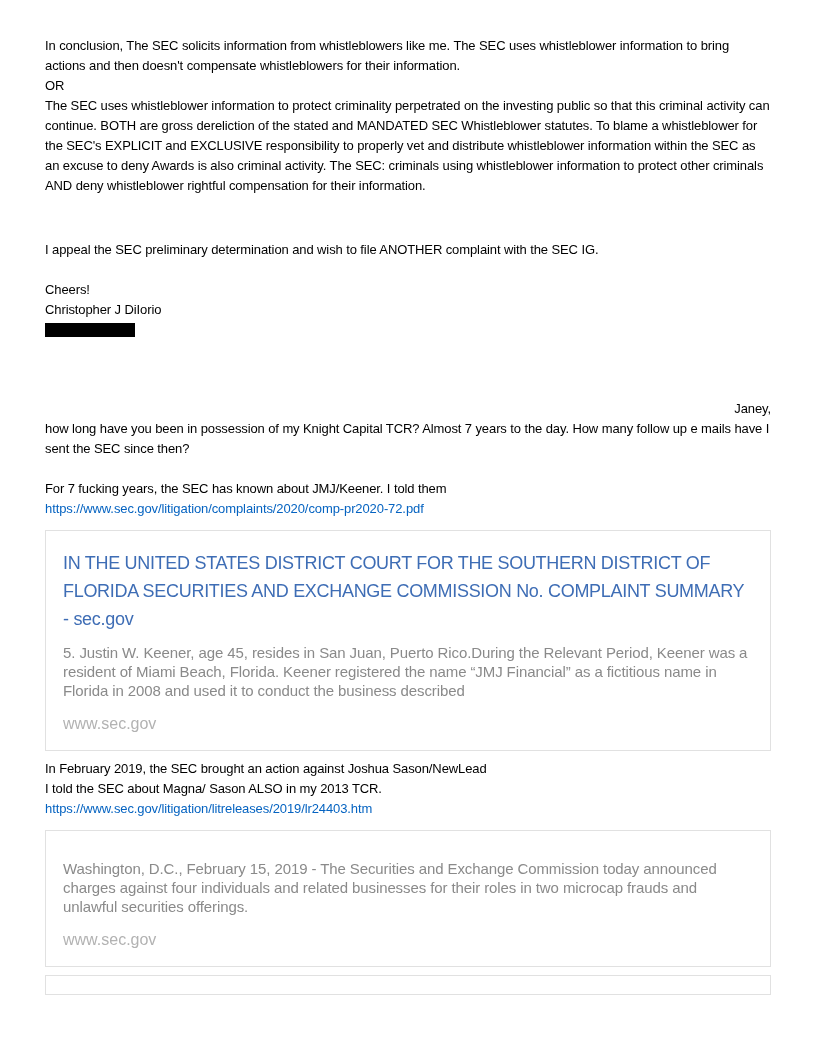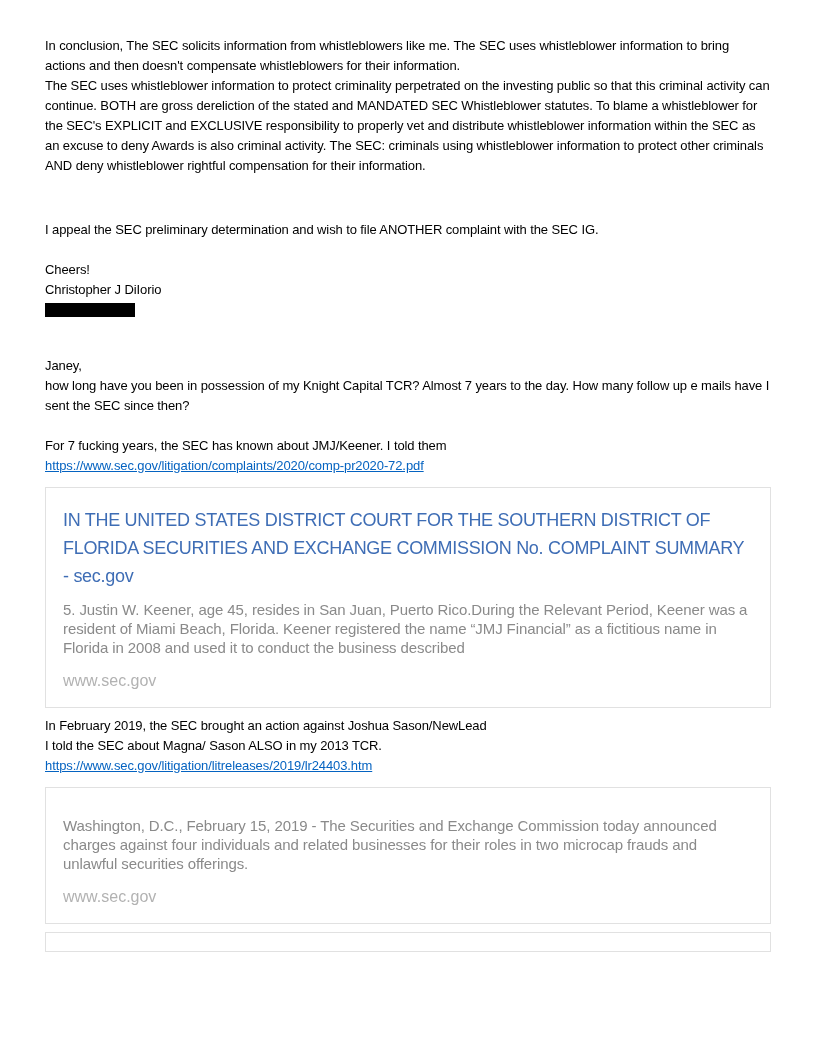--- a/index.html
+++ b/index.html
@@ -8,24 +8,24 @@
     height: 1056px;
     background: #ffffff;
     font-family: "Liberation Sans", sans-serif;
     color: #000000;
     overflow: hidden;
   }
   .page { padding: 36px 45px 1px 45px; }
   p { margin: 0; font-size: 13px; line-height: 20px; letter-spacing: -0.1px; }
   .gap-appeal { margin-top: 44px; }
   .gap-line { margin-top: 20px; }
-  .gap-janey { margin-top: 39px; }
+  .gap-janey { margin-top: 62px; text-align: right; }
   .gap-after-card { margin-top: 8px; }
   .redaction-bar { width: 90px; height: 14px; background: #000000; margin-top: 3px; }
-  .doc-link { color: #0563C1; text-decoration: underline; cursor: pointer; }
+  .doc-link { color: #0563C1; cursor: pointer; }
   .preview-card {
     border: 1px solid #E1E1E1;
     border-radius: 0;
     margin-top: 11px;
     padding: 18px 18px 19px 17px;
   }
   .card-title {
     color: #3E6DB5;
     font-size: 18px;
     line-height: 28px;
@@ -47,20 +47,21 @@
     margin-top: 17px;
   }
   .partial-card { height: 18px; padding: 0; margin-top: 8px; }
 </style>
 </head>
 <body>
 
 <div class="page">
 
   <p class="body-text">In conclusion, The SEC solicits information from whistleblowers like me. The SEC uses whistleblower information to bring actions and then doesn't compensate whistleblowers for their information.</p>
+  <p class="body-text">OR</p>
   <p class="body-text">The SEC uses whistleblower information to protect criminality perpetrated on the investing public so that this criminal activity can continue. BOTH are gross dereliction of the stated and MANDATED SEC Whistleblower statutes. To blame a whistleblower for the SEC's EXPLICIT and EXCLUSIVE responsibility to properly vet and distribute whistleblower information within the SEC as an excuse to deny Awards is also criminal activity. The SEC: criminals using whistleblower information to protect other criminals AND deny whistleblower rightful compensation for their information.</p>
 
   <p class="body-text gap-appeal">I appeal the SEC preliminary determination and wish to file ANOTHER complaint with the SEC IG.</p>
 
   <p class="body-text gap-line">Cheers!</p>
   <p class="body-text">Christopher J DiIorio</p>
 
   <div class="redaction-bar"></div>
 
   <p class="body-text gap-janey">Janey,</p>

